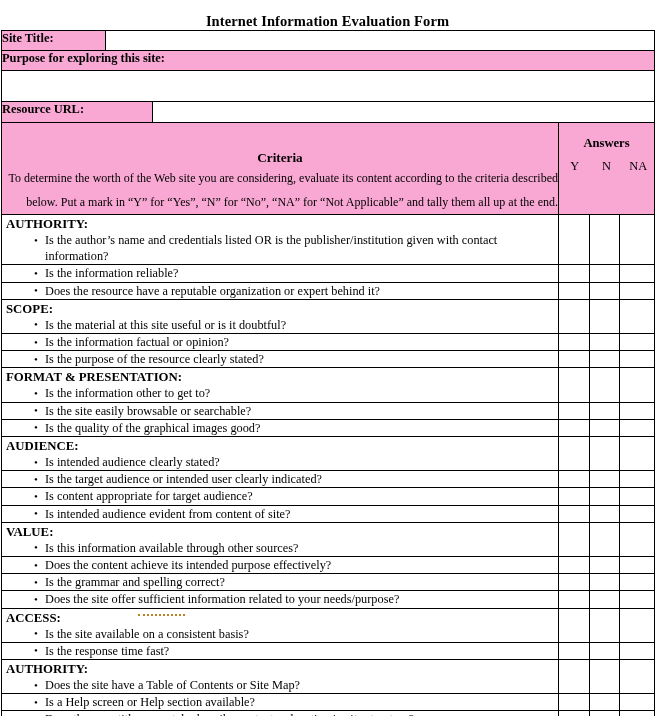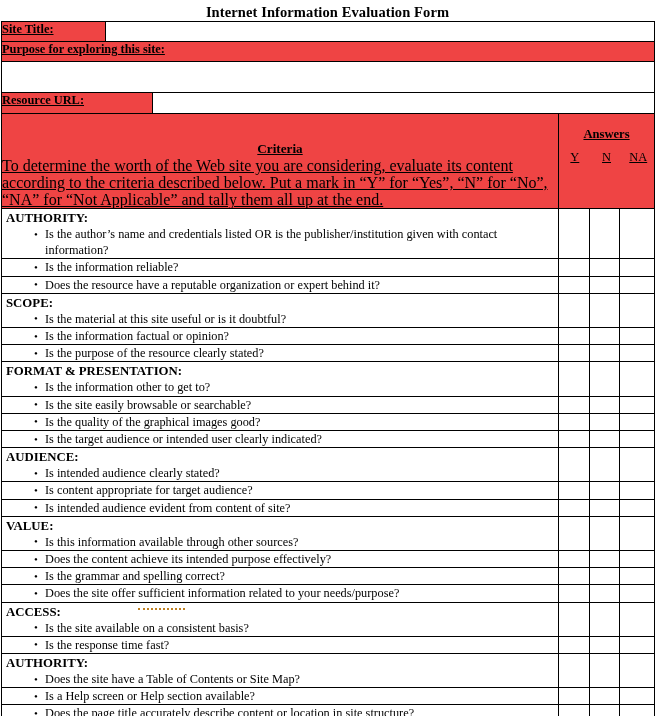--- a/index.html
+++ b/index.html
@@ -19,37 +19,37 @@
     width: 655px;
     height: 716px;
     position: relative;
     box-sizing: border-box;
   }
   #form-title {
     text-align: center;
     font-weight: bold;
     font-size: 14.5px;
     line-height: 17px;
-    padding-top: 4px;
+    padding-top: 13px;
     letter-spacing: 0.1px;
   }
   table.form-table {
     border-collapse: collapse;
     width: 653px;
     margin: 0 0 0 1px;
     table-layout: fixed;
   }
   table.form-table td {
     border: 1px solid #000000;
     padding: 0;
     vertical-align: top;
     font-size: 12.4px;
     line-height: 15.5px;
   }
-  .gray { background: #ef4444; text-decoration: underline; }
+  .gray { background: #f9a8d4; }
   .white { background: #ffffff; }
 
   
   .lbl {
     font-weight: bold;
     font-size: 13.2px;
     padding: 2px 0 2px 5px;
     white-space: nowrap;
   }
   .h-row-site    { height: 19px; }
@@ -62,23 +62,23 @@
     padding: 1px 5px 3px 5px;
   }
   .crit-head-title {
     text-align: center;
     font-weight: bold;
     font-size: 13.2px;
     line-height: 16px;
     margin-top: 27px;
   }
   .crit-head-body {
-    font-size: 16px;
-    line-height: 17px;
-    text-align: left;
+    font-size: 12px;
+    line-height: 24px;
+    text-align: right;
   }
   .answers-head {
     padding: 0;
     text-align: center;
   }
   .answers-title {
     font-weight: bold;
     font-size: 12.6px;
     line-height: 17px;
     padding-top: 12px;
@@ -269,34 +269,34 @@
           <ul class="q">
               <li>Is the quality of the graphical images good?</li>
             </ul>
         </td>
         <td class="white acell"></td>
         <td class="white acell"></td>
         <td class="white acell"></td>
       </tr>
       <tr>
         <td class="white qcell" colspan="3">
+          <div class="sec-head">AUDIENCE:</div>
+          <ul class="q">
+              <li>Is intended audience clearly stated?</li>
+            </ul>
+        </td>
+        <td class="white acell"></td>
+        <td class="white acell"></td>
+        <td class="white acell"></td>
+      </tr>
+
+      <tr>
+        <td class="white qcell" colspan="3">
           <ul class="q">
               <li>Is the target audience or intended user clearly indicated?</li>
-            </ul>
-        </td>
-        <td class="white acell"></td>
-        <td class="white acell"></td>
-        <td class="white acell"></td>
-      </tr>
-
-      <tr>
-        <td class="white qcell" colspan="3">
-          <div class="sec-head">AUDIENCE:</div>
-          <ul class="q">
-              <li>Is intended audience clearly stated?</li>
             </ul>
         </td>
         <td class="white acell"></td>
         <td class="white acell"></td>
         <td class="white acell"></td>
       </tr>
       <tr>
         <td class="white qcell" colspan="3">
           <ul class="q">
               <li>Is content appropriate for target audience?</li>

